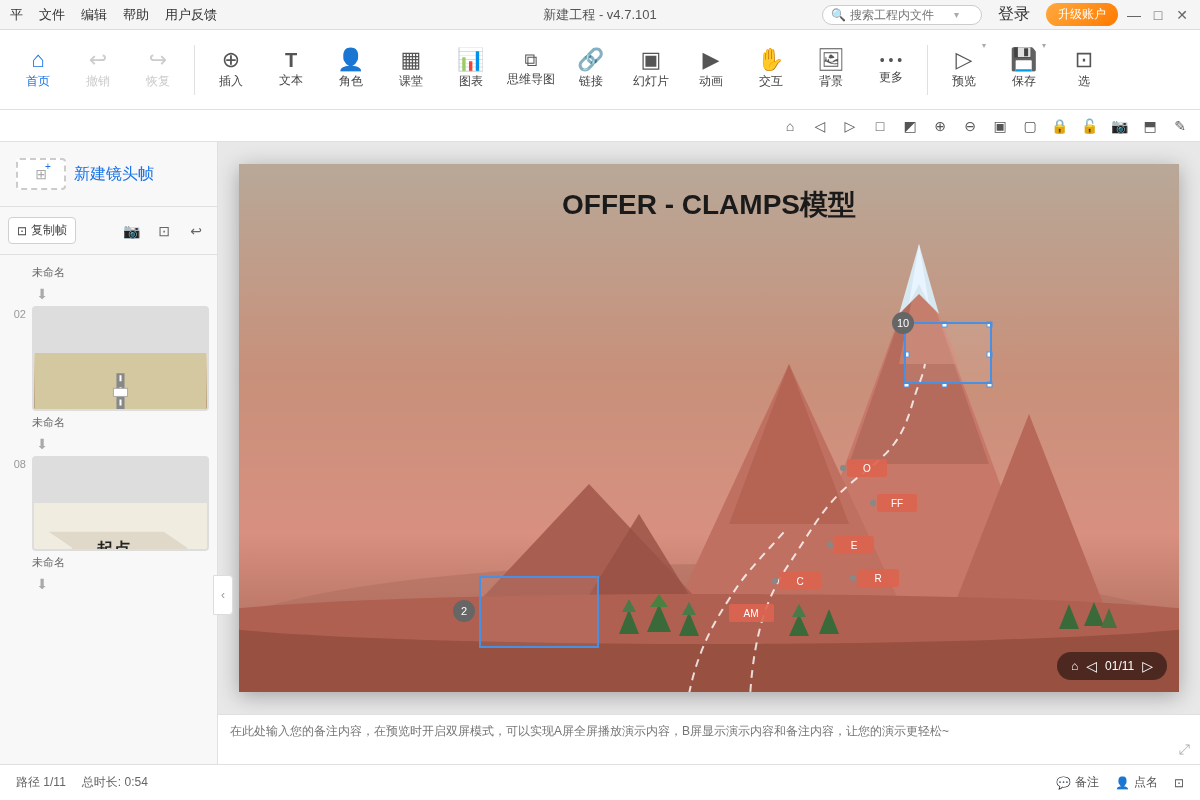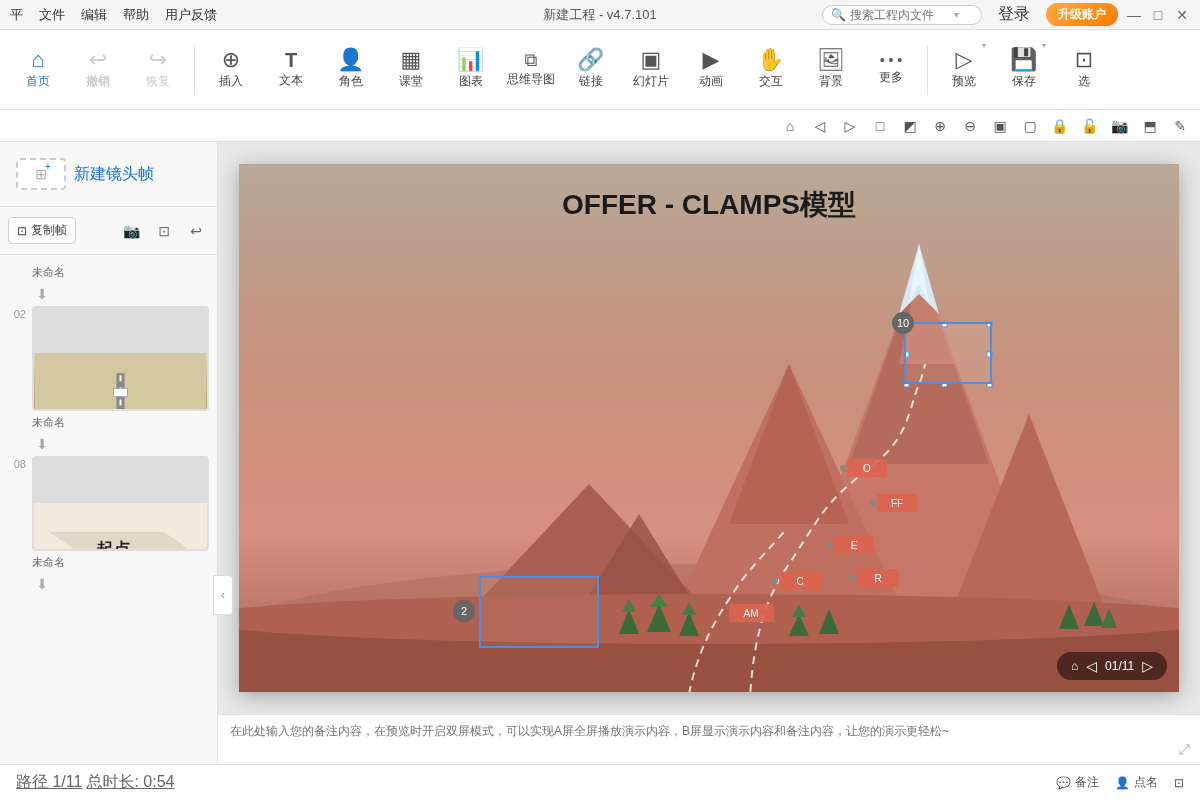--- a/index.html
+++ b/index.html
@@ -18,21 +18,21 @@
     }
     #title-bar .left-menu { display: flex; gap: 16px; font-size: 13px; color: #333; }
     #title-bar .left-menu span { cursor: pointer; }
     #title-bar .center-title { font-size: 13px; color: #555; position: absolute; left: 50%; transform: translateX(-50%); }
     #title-bar .right-area { display: flex; align-items: center; gap: 8px; }
     #title-bar .search-box { display: flex; align-items: center; background: #fff; border: 1px solid #ccc; border-radius: 14px; padding: 2px 8px; gap: 4px; width: 160px; }
     #title-bar .search-box input { border: none; outline: none; font-size: 12px; background: transparent; color: #1d4ed8; width: 100px; }
     #title-bar .search-box .search-icon { color: #999; font-size: 12px; }
     #title-bar .search-dropdown { color: #aaa; font-size: 10px; cursor: pointer; }
     #title-bar .btn-login { font-size: 16px; color: #333; cursor: pointer; padding: 2px 8px; }
-    #title-bar .btn-upgrade { background: linear-gradient(135deg, #ffa940, #ff7a00); color: #fff; border: none; border-radius: 12px; padding: 3px 12px; font-size: 12px; cursor: pointer; font-weight: bold; }
+    #title-bar .btn-upgrade { background: linear-gradient(135deg, #ffa940, #ff7a00); color: #fff; border: none; border-radius: 12px; padding: 3px 12px; font-size: 12px; cursor: pointer; font-weight: normal; }
     #title-bar .win-controls { display: flex; gap: 8px; }
     #title-bar .win-btn { width: 16px; height: 16px; display: flex; align-items: center; justify-content: center; cursor: pointer; font-size: 14px; color: #666; }
 
     
     #toolbar {
       height: 80px;
       background: #fff;
       border-bottom: 1px solid #e0e0e0;
       display: flex;
       align-items: center;
@@ -271,21 +271,21 @@
     
     #status-bar {
       height: 36px;
       background: #fff;
       border-top: 1px solid #e0e0e0;
       display: flex;
       align-items: center;
       justify-content: space-between;
       padding: 0 16px;
     }
-    #status-bar .left { display: flex; gap: 4px; font-size: 16px; color: #666; text-decoration: underline; }
+    #status-bar .left { display: flex; gap: 16px; font-size: 12px; color: #666; }
     #status-bar .right { display: flex; gap: 16px; font-size: 12px; color: #555; align-items: center; }
     #status-bar .right span { cursor: pointer; display: flex; align-items: center; gap: 4px; }
 
     
     .thumb-slide1 {
       background: linear-gradient(180deg, #c8a090 0%, #d4887a 40%, #e09080 70%, #b06050 100%);
     }
     .thumb-slide2 {
       background: linear-gradient(180deg, #e8e0d0 0%, #c8b090 30%, #a08060 60%, #806040 100%);
     }
@@ -354,21 +354,21 @@
   </div>
 </div>
 
 <div id="toolbar">
   <div class="tb-item active">
     <span class="tb-icon">⌂</span>
     <span class="tb-label">首页</span>
   </div>
   <div class="tb-item">
     <span class="tb-icon" style="color:#ccc;">↩</span>
-    <span class="tb-label" style="color:#ccc;font-weight:bold;">撤销</span>
+    <span class="tb-label" style="color:#ccc;">撤销</span>
   </div>
   <div class="tb-item">
     <span class="tb-icon" style="color:#ccc;">↪</span>
     <span class="tb-label" style="color:#ccc;">恢复</span>
   </div>
   <div class="tb-divider"></div>
   <div class="tb-item">
     <span class="tb-icon">⊕</span>
     <span class="tb-label">插入</span>
   </div>

